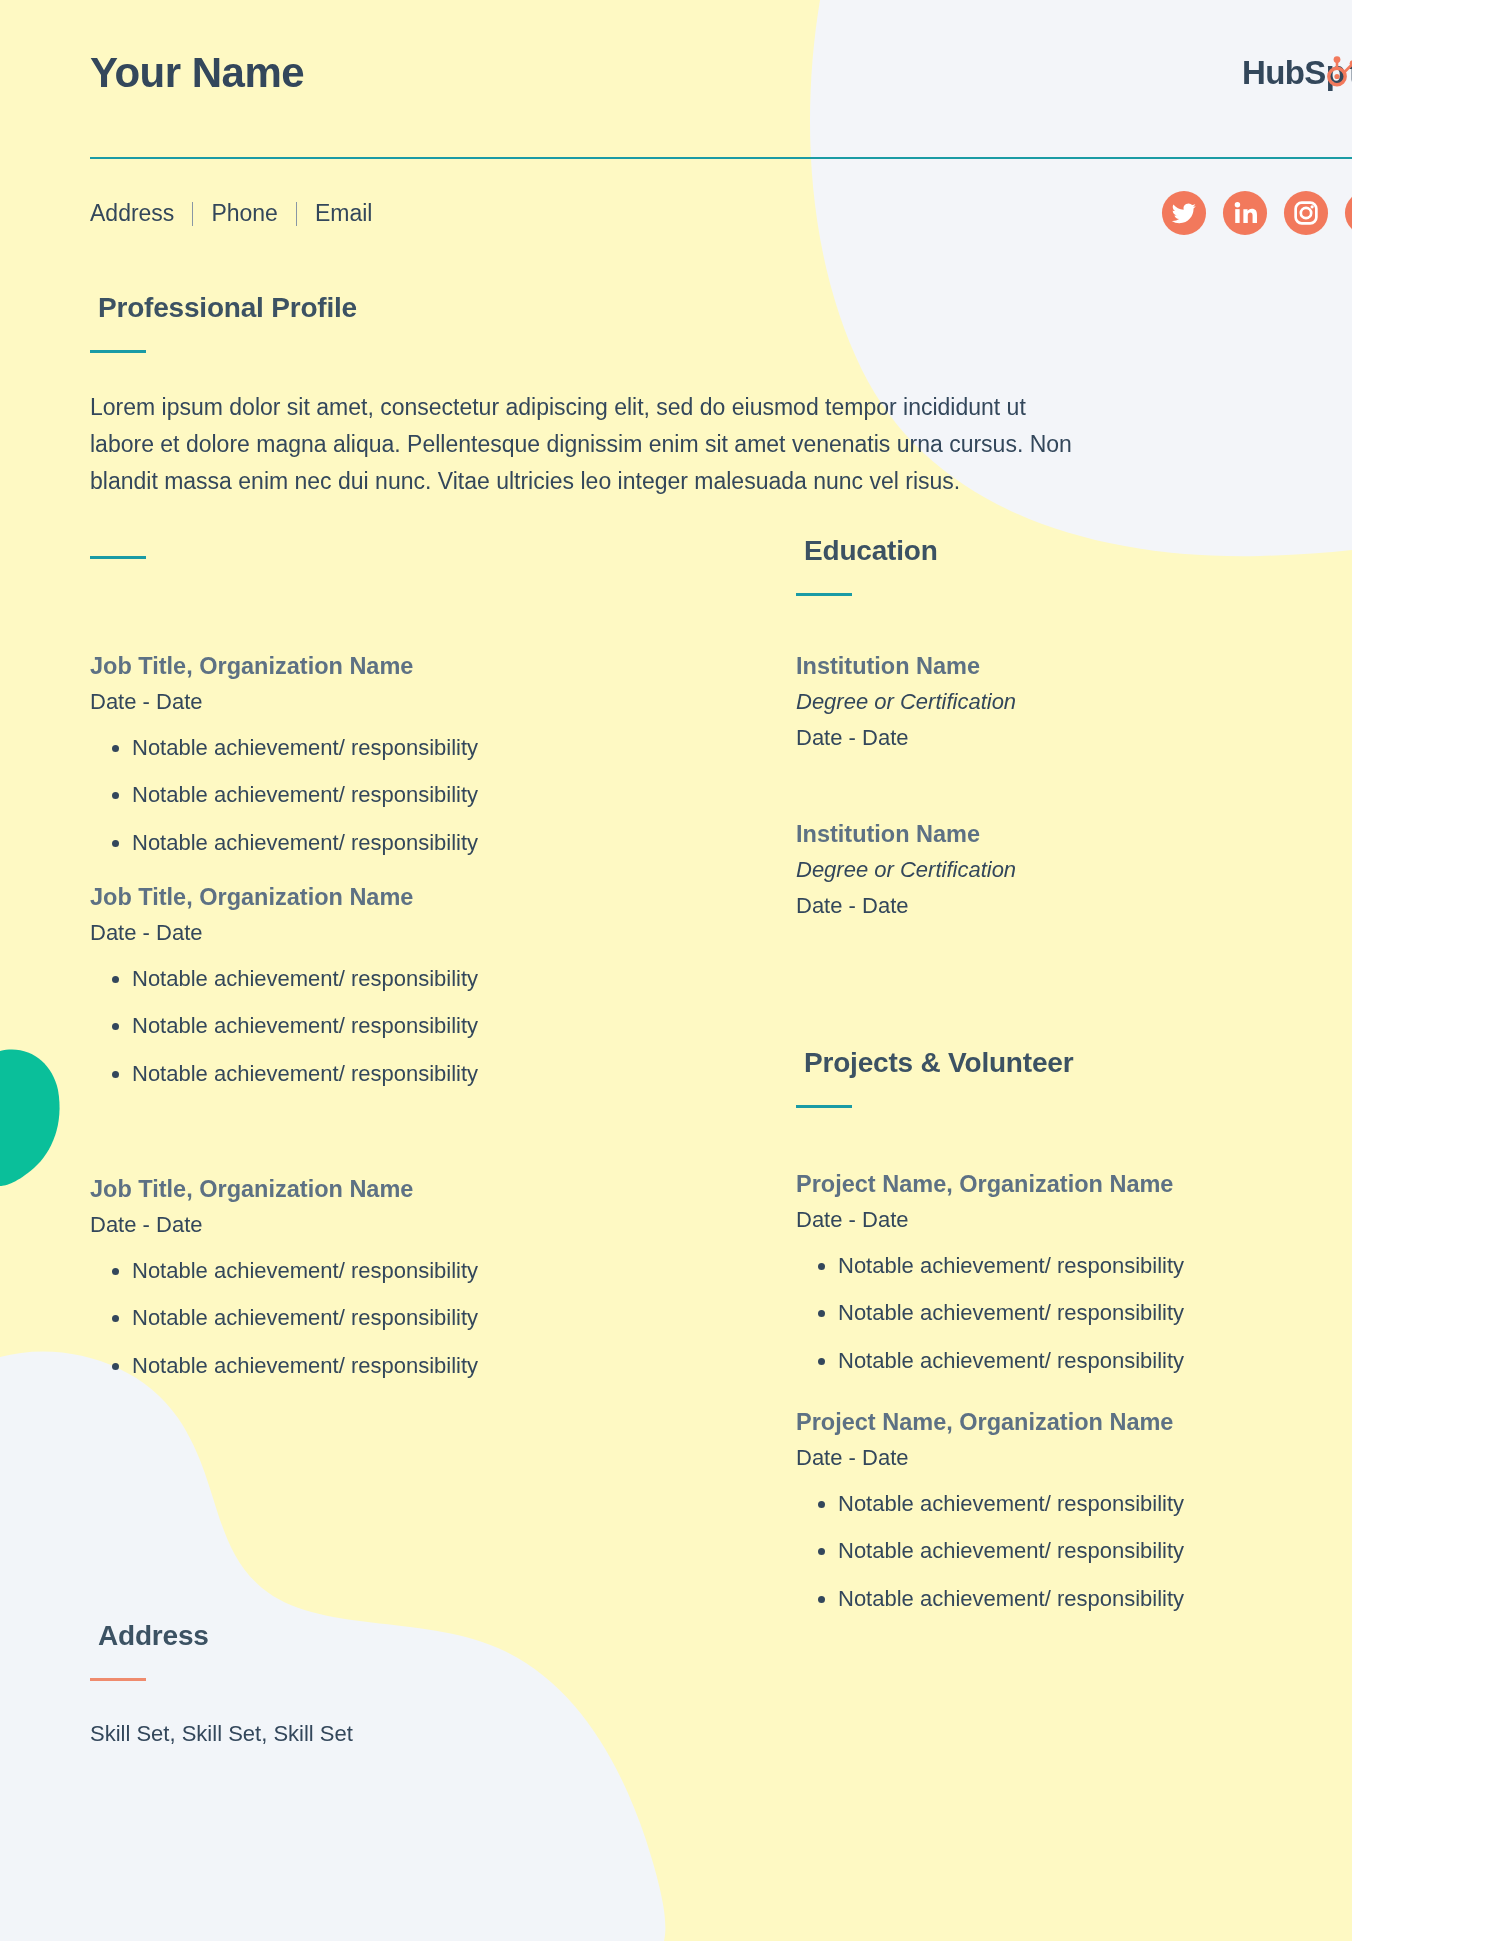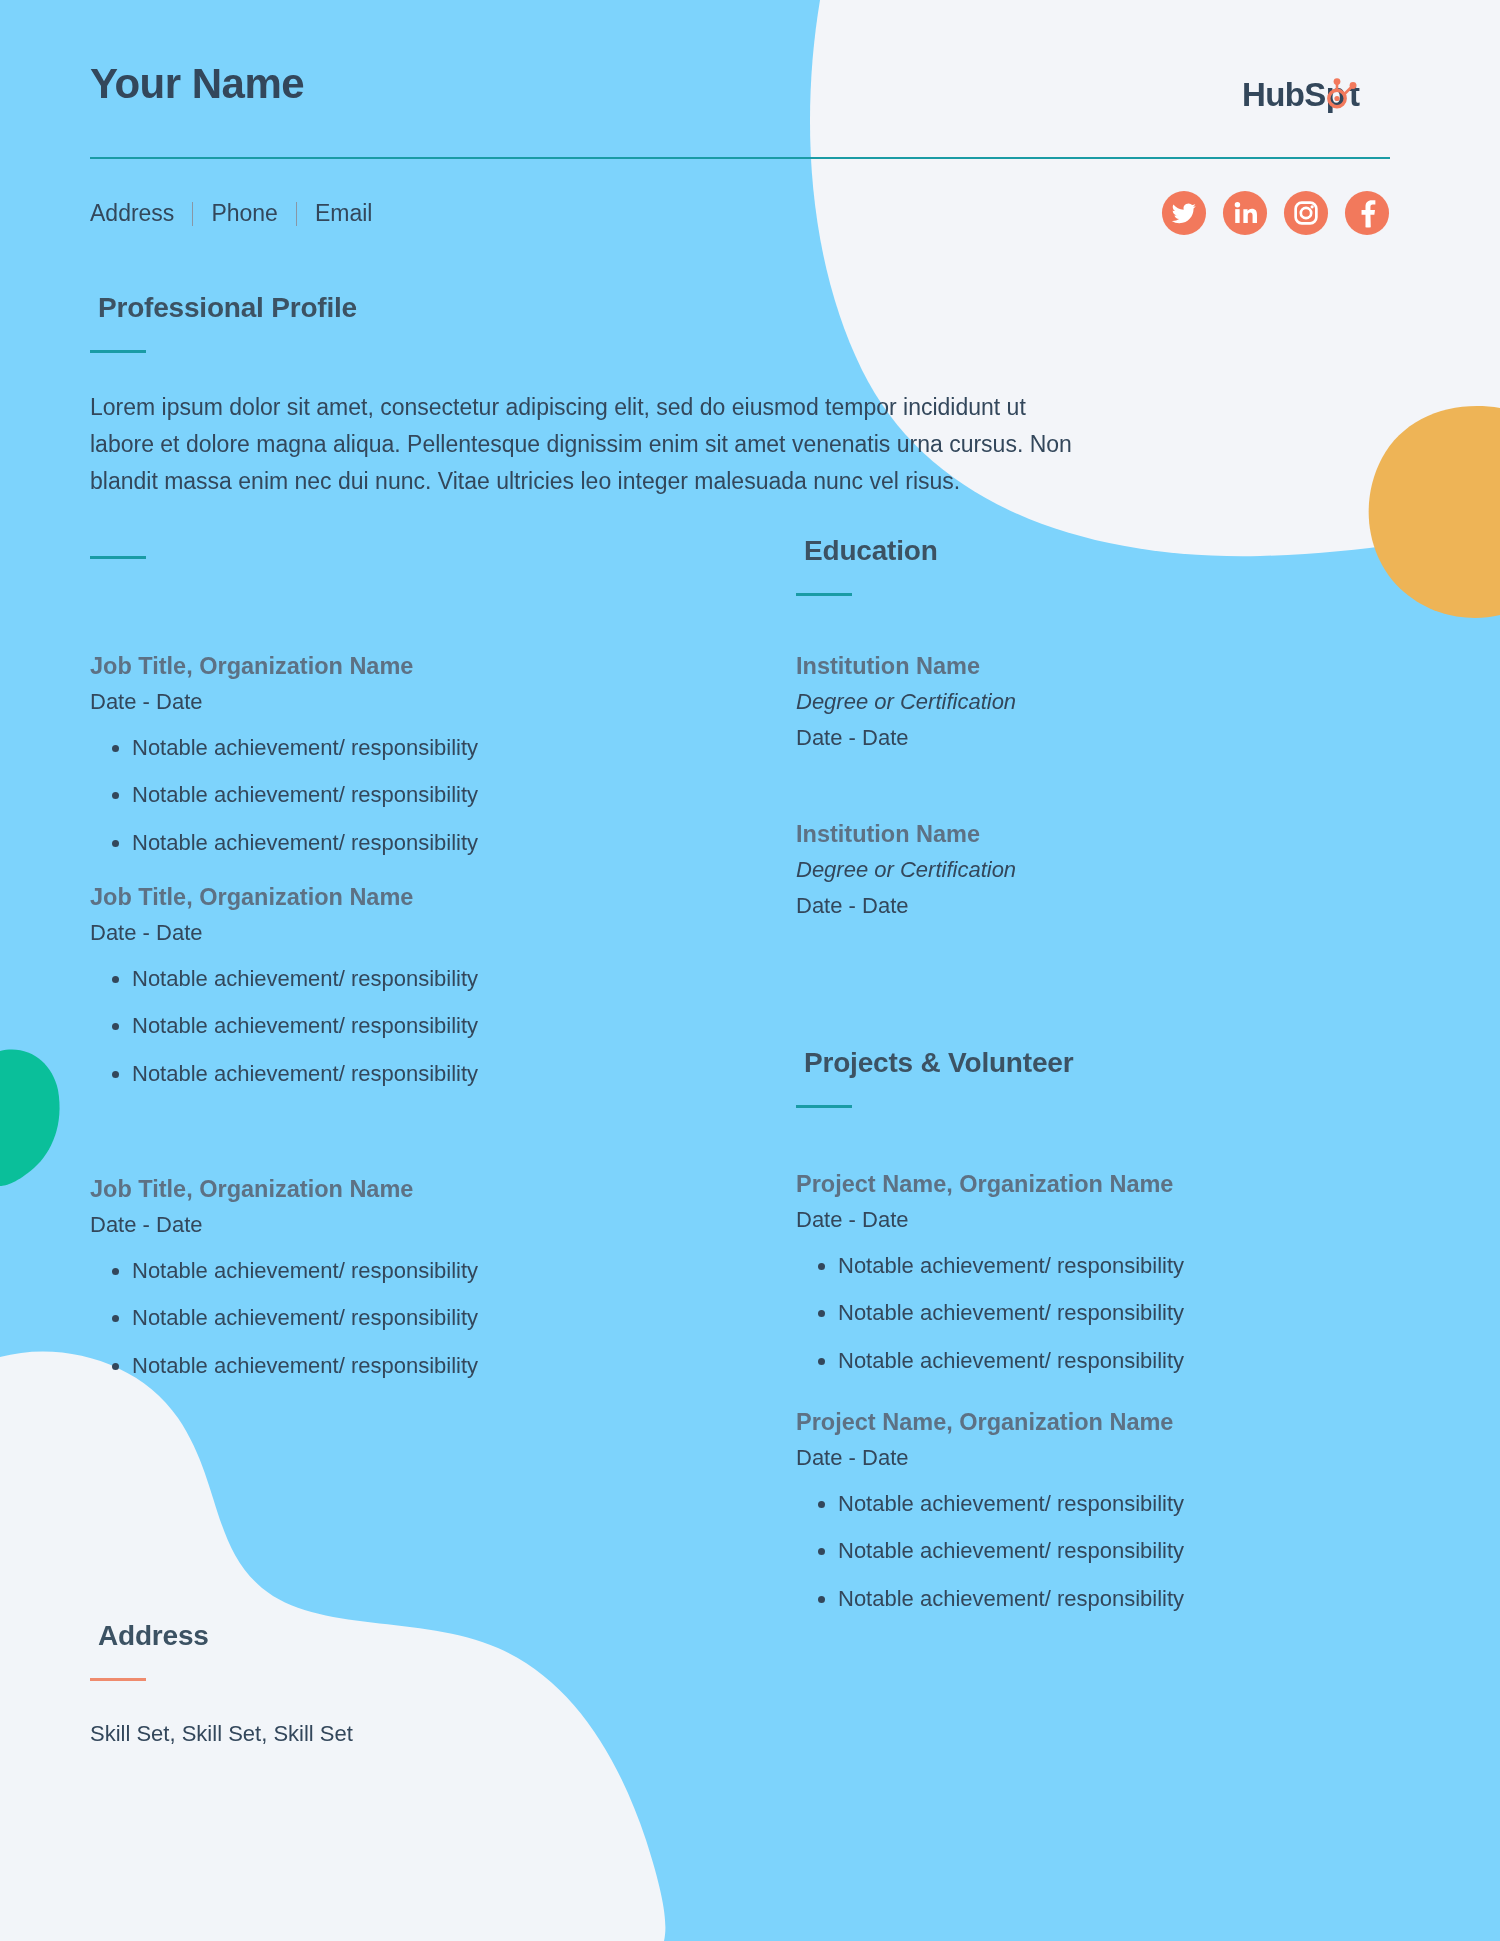--- a/index.html
+++ b/index.html
@@ -2,23 +2,23 @@
 <html><head>
 <meta charset="utf-8">
 <style>
   html, body {
     margin: 0;
     padding: 0;
     background: #ffffff;
   }
   .page {
     position: relative;
-    width: 1500px;
+    width: 1352px;
     height: 1941px;
-    background: #7dd3fc;
+    background: #fef9c3;
     overflow: hidden;
     font-family: "Liberation Sans", sans-serif;
     color: #33475b;
   }
 
   
   .bg-layer {
     position: absolute;
     inset: 0;
     width: 1500px;
@@ -41,21 +41,20 @@
     font-size: 42px;
     font-weight: bold;
     letter-spacing: -0.5px;
     color: #33475b;
     line-height: 1;
     margin: 0;
   }
   .hubspot-logo {
     display: flex;
     align-items: center;
-    margin-top: 22px;
   }
   .hubspot-logo svg { display: block; }
 
   .header-rule {
     position: absolute;
     left: 90px;
     top: 157px;
     width: 1300px;
     height: 2px;
     background: #1a9ba5;

